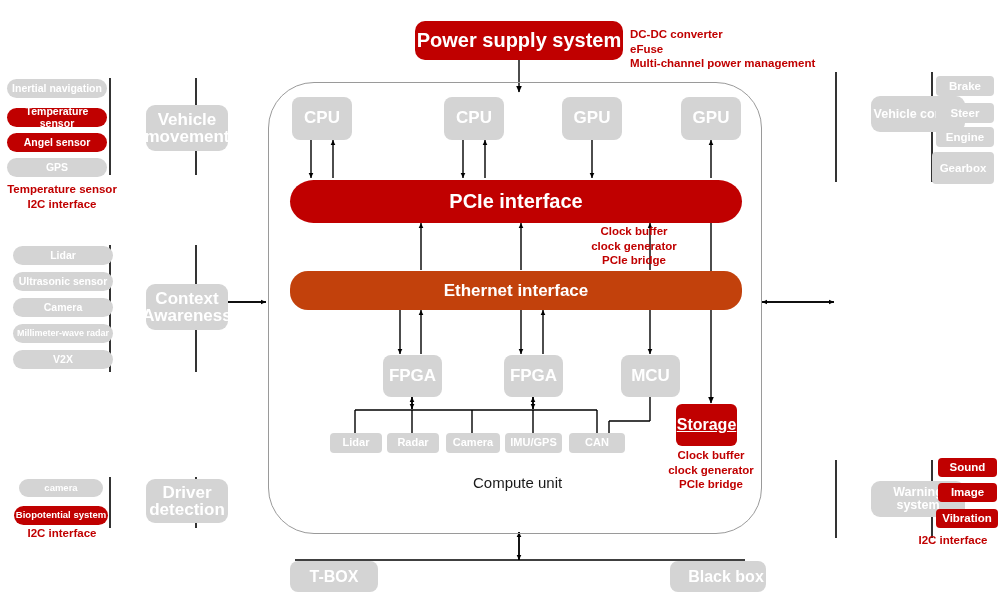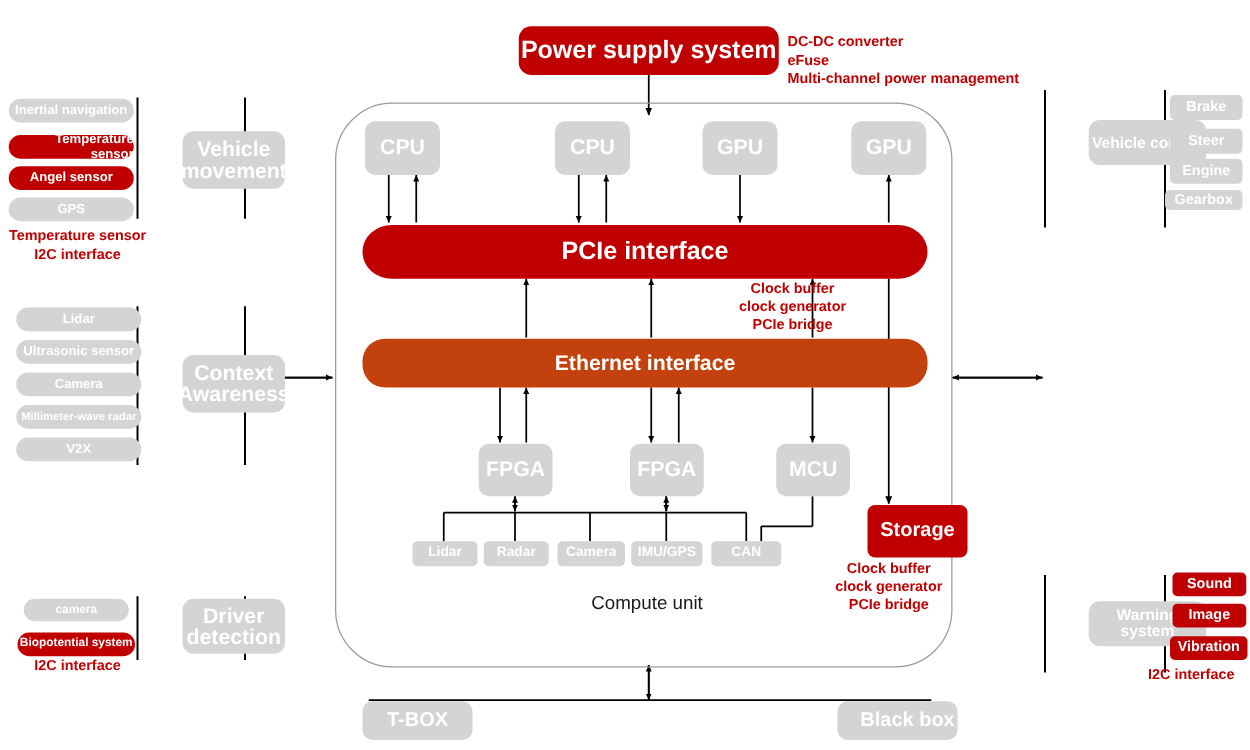--- a/index.html
+++ b/index.html
@@ -25,21 +25,21 @@
     width: 1000px;
     height: 600px;
     pointer-events: none;
   }
   .node {
     position: absolute;
     box-sizing: border-box;
     display: flex;
     align-items: center;
     justify-content: center;
-    text-align: right;
+    text-align: center;
     line-height: 1.08;
     color: #ffffff;
     font-weight: bold;
     z-index: 3;
   }
   .gray {
     background: #d4d4d4;
     color: #ffffff;
   }
   .red {
@@ -219,21 +219,21 @@
   <div class="node gray r8" style="left:383px; top:355px; width:59px; height:42px; font-size:17px;">FPGA</div>
   <div class="node gray r8" style="left:504px; top:355px; width:59px; height:42px; font-size:17px;">FPGA</div>
   <div class="node gray r8" style="left:621px; top:355px; width:59px; height:42px; font-size:17px;">MCU</div>
 
   <div class="node gray r4" style="left:330px; top:433px; width:52px; height:20px; font-size:11px;">Lidar</div>
   <div class="node gray r4" style="left:387px; top:433px; width:52px; height:20px; font-size:11px;">Radar</div>
   <div class="node gray r4" style="left:446px; top:433px; width:54px; height:20px; font-size:11px;">Camera</div>
   <div class="node gray r4" style="left:505px; top:433px; width:57px; height:20px; font-size:11px;">IMU/GPS</div>
   <div class="node gray r4" style="left:569px; top:433px; width:56px; height:20px; font-size:11px;">CAN</div>
 
-  <div class="node red r6" style="left:694px; top:404px; width:80px; height:42px; font-size:16px;">Storage</div>
+  <div class="node red r6" style="left:676px; top:404px; width:61px; height:42px; font-size:16px;text-decoration:underline;">Storage</div>
   <div class="caption ctr" style="left:651px; top:448px; width:120px;">Clock buffer
 clock generator
 PCIe bridge</div>
 
   <div class="plainlabel" style="left:473px; top:474px;">Compute unit</div>
 
   <div class="node gray pill" style="left:7px; top:79px; width:100px; height:19px; font-size:10.5px;">Inertial navigation</div>
   <div class="node red pill" style="left:7px; top:108px; width:100px; height:19px; font-size:10.5px;">Temperature sensor</div>
   <div class="node red pill" style="left:7px; top:133px; width:100px; height:19px; font-size:10.5px;">Angel sensor</div>
   <div class="node gray pill" style="left:7px; top:158px; width:100px; height:19px; font-size:10.5px;">GPS</div>
@@ -253,21 +253,21 @@
   <div class="node gray pill" style="left:19px; top:479px; width:84px; height:18px; font-size:9.5px;">camera</div>
   <div class="node red pill" style="left:14px; top:506px; width:94px; height:19px; font-size:9.5px;">Biopotential system</div>
   <div class="grouplabel" style="left:113px; top:479px; width:82px; height:44px;">Driver
 detection</div>
   <div class="caption ctr" style="left:1px; top:526px; width:122px;">I2C interface</div>
 
   <div class="grouplabel" style="left:838px; top:96px; width:94px; height:36px; font-size:12.5px;">Vehicle control</div>
   <div class="node gray r4" style="left:936px; top:76px; width:58px; height:20px; font-size:11.5px;">Brake</div>
   <div class="node gray r4" style="left:936px; top:103px; width:58px; height:20px; font-size:11.5px;">Steer</div>
   <div class="node gray r4" style="left:936px; top:127px; width:58px; height:20px; font-size:11.5px;">Engine</div>
-  <div class="node gray r4" style="left:932px; top:152px; width:62px; height:16px; font-size:11.5px;">Gearbox</div>
+  <div class="node gray r4" style="left:932px; top:152px; width:62px; height:32px; font-size:11.5px;">Gearbox</div>
 
   <div class="grouplabel" style="left:838px; top:481px; width:94px; height:36px; font-size:12.5px;">Warning system</div>
   <div class="node red r4" style="left:938px; top:458px; width:59px; height:19px; font-size:11.5px;">Sound</div>
   <div class="node red r4" style="left:938px; top:483px; width:59px; height:19px; font-size:11.5px;">Image</div>
   <div class="node red r4" style="left:936px; top:509px; width:62px; height:19px; font-size:11.5px;">Vibration</div>
   <div class="caption ctr" style="left:907px; top:533px; width:92px;">I2C interface</div>
 
   <div class="node gray r8" style="left:290px; top:561px; width:88px; height:31px; font-size:16px;">T-BOX</div>
   <div class="node gray r8" style="left:670px; top:561px; width:96px; height:31px; font-size:16px;padding-left:16px;">Black box</div>
 

